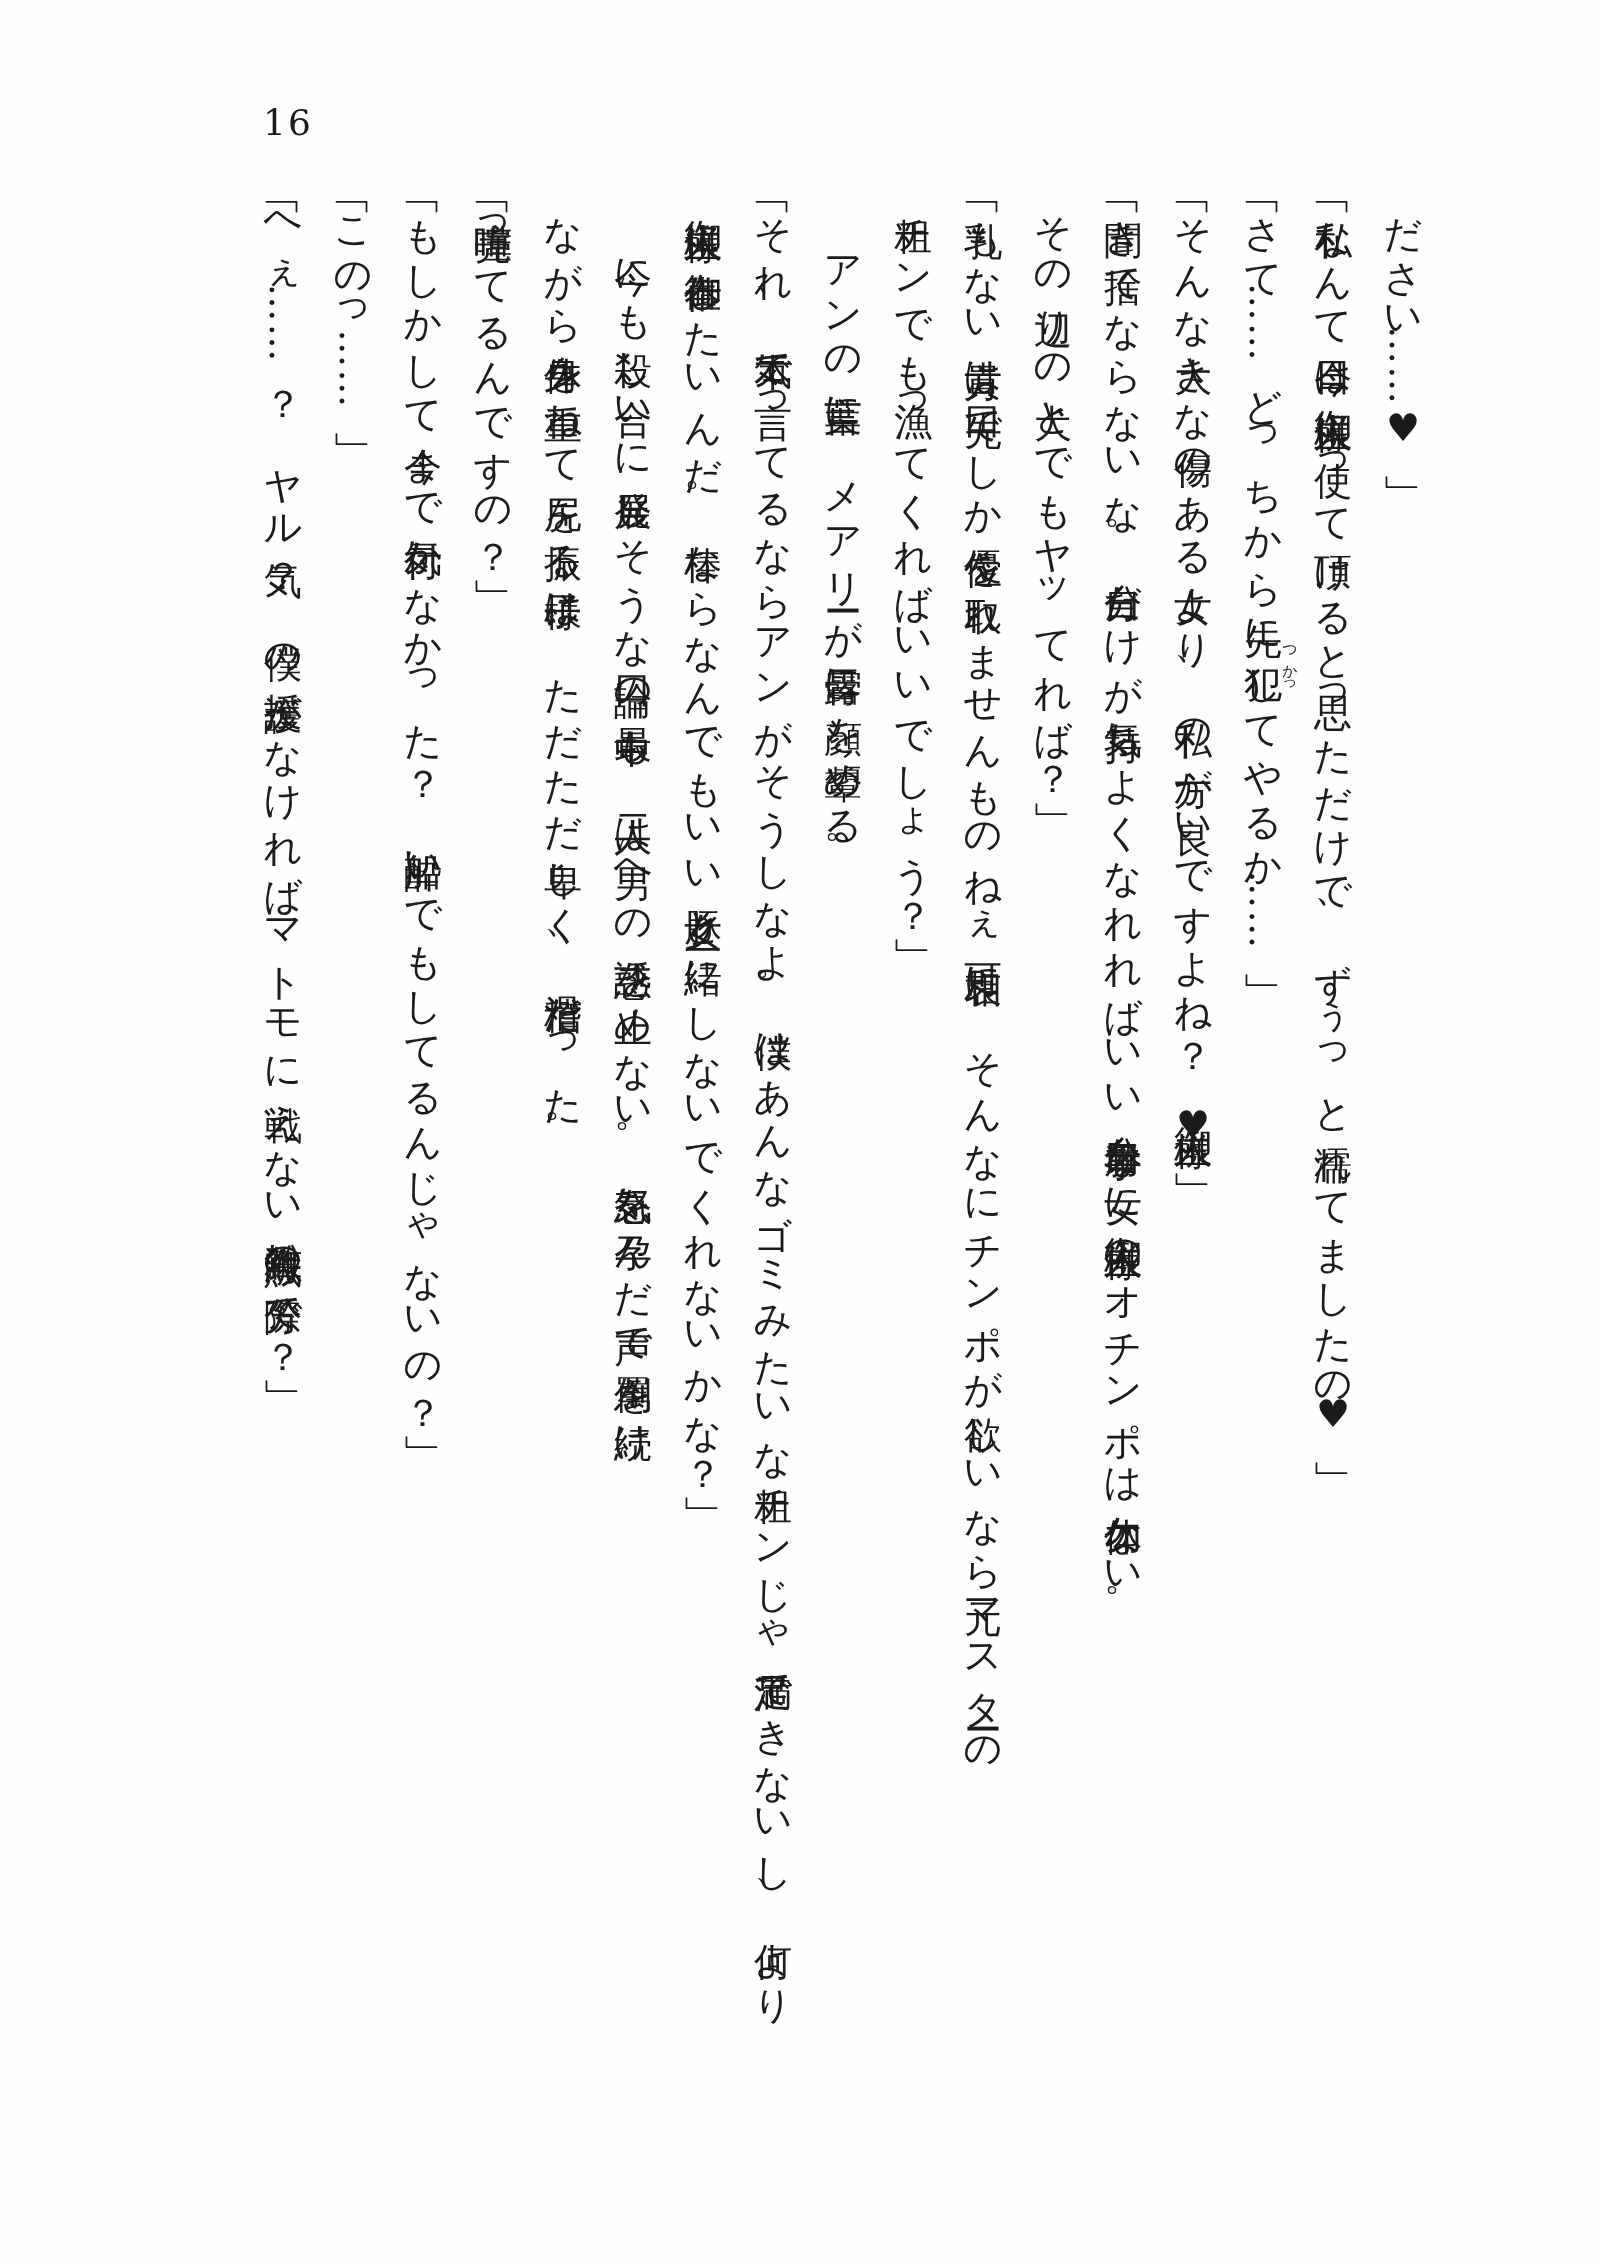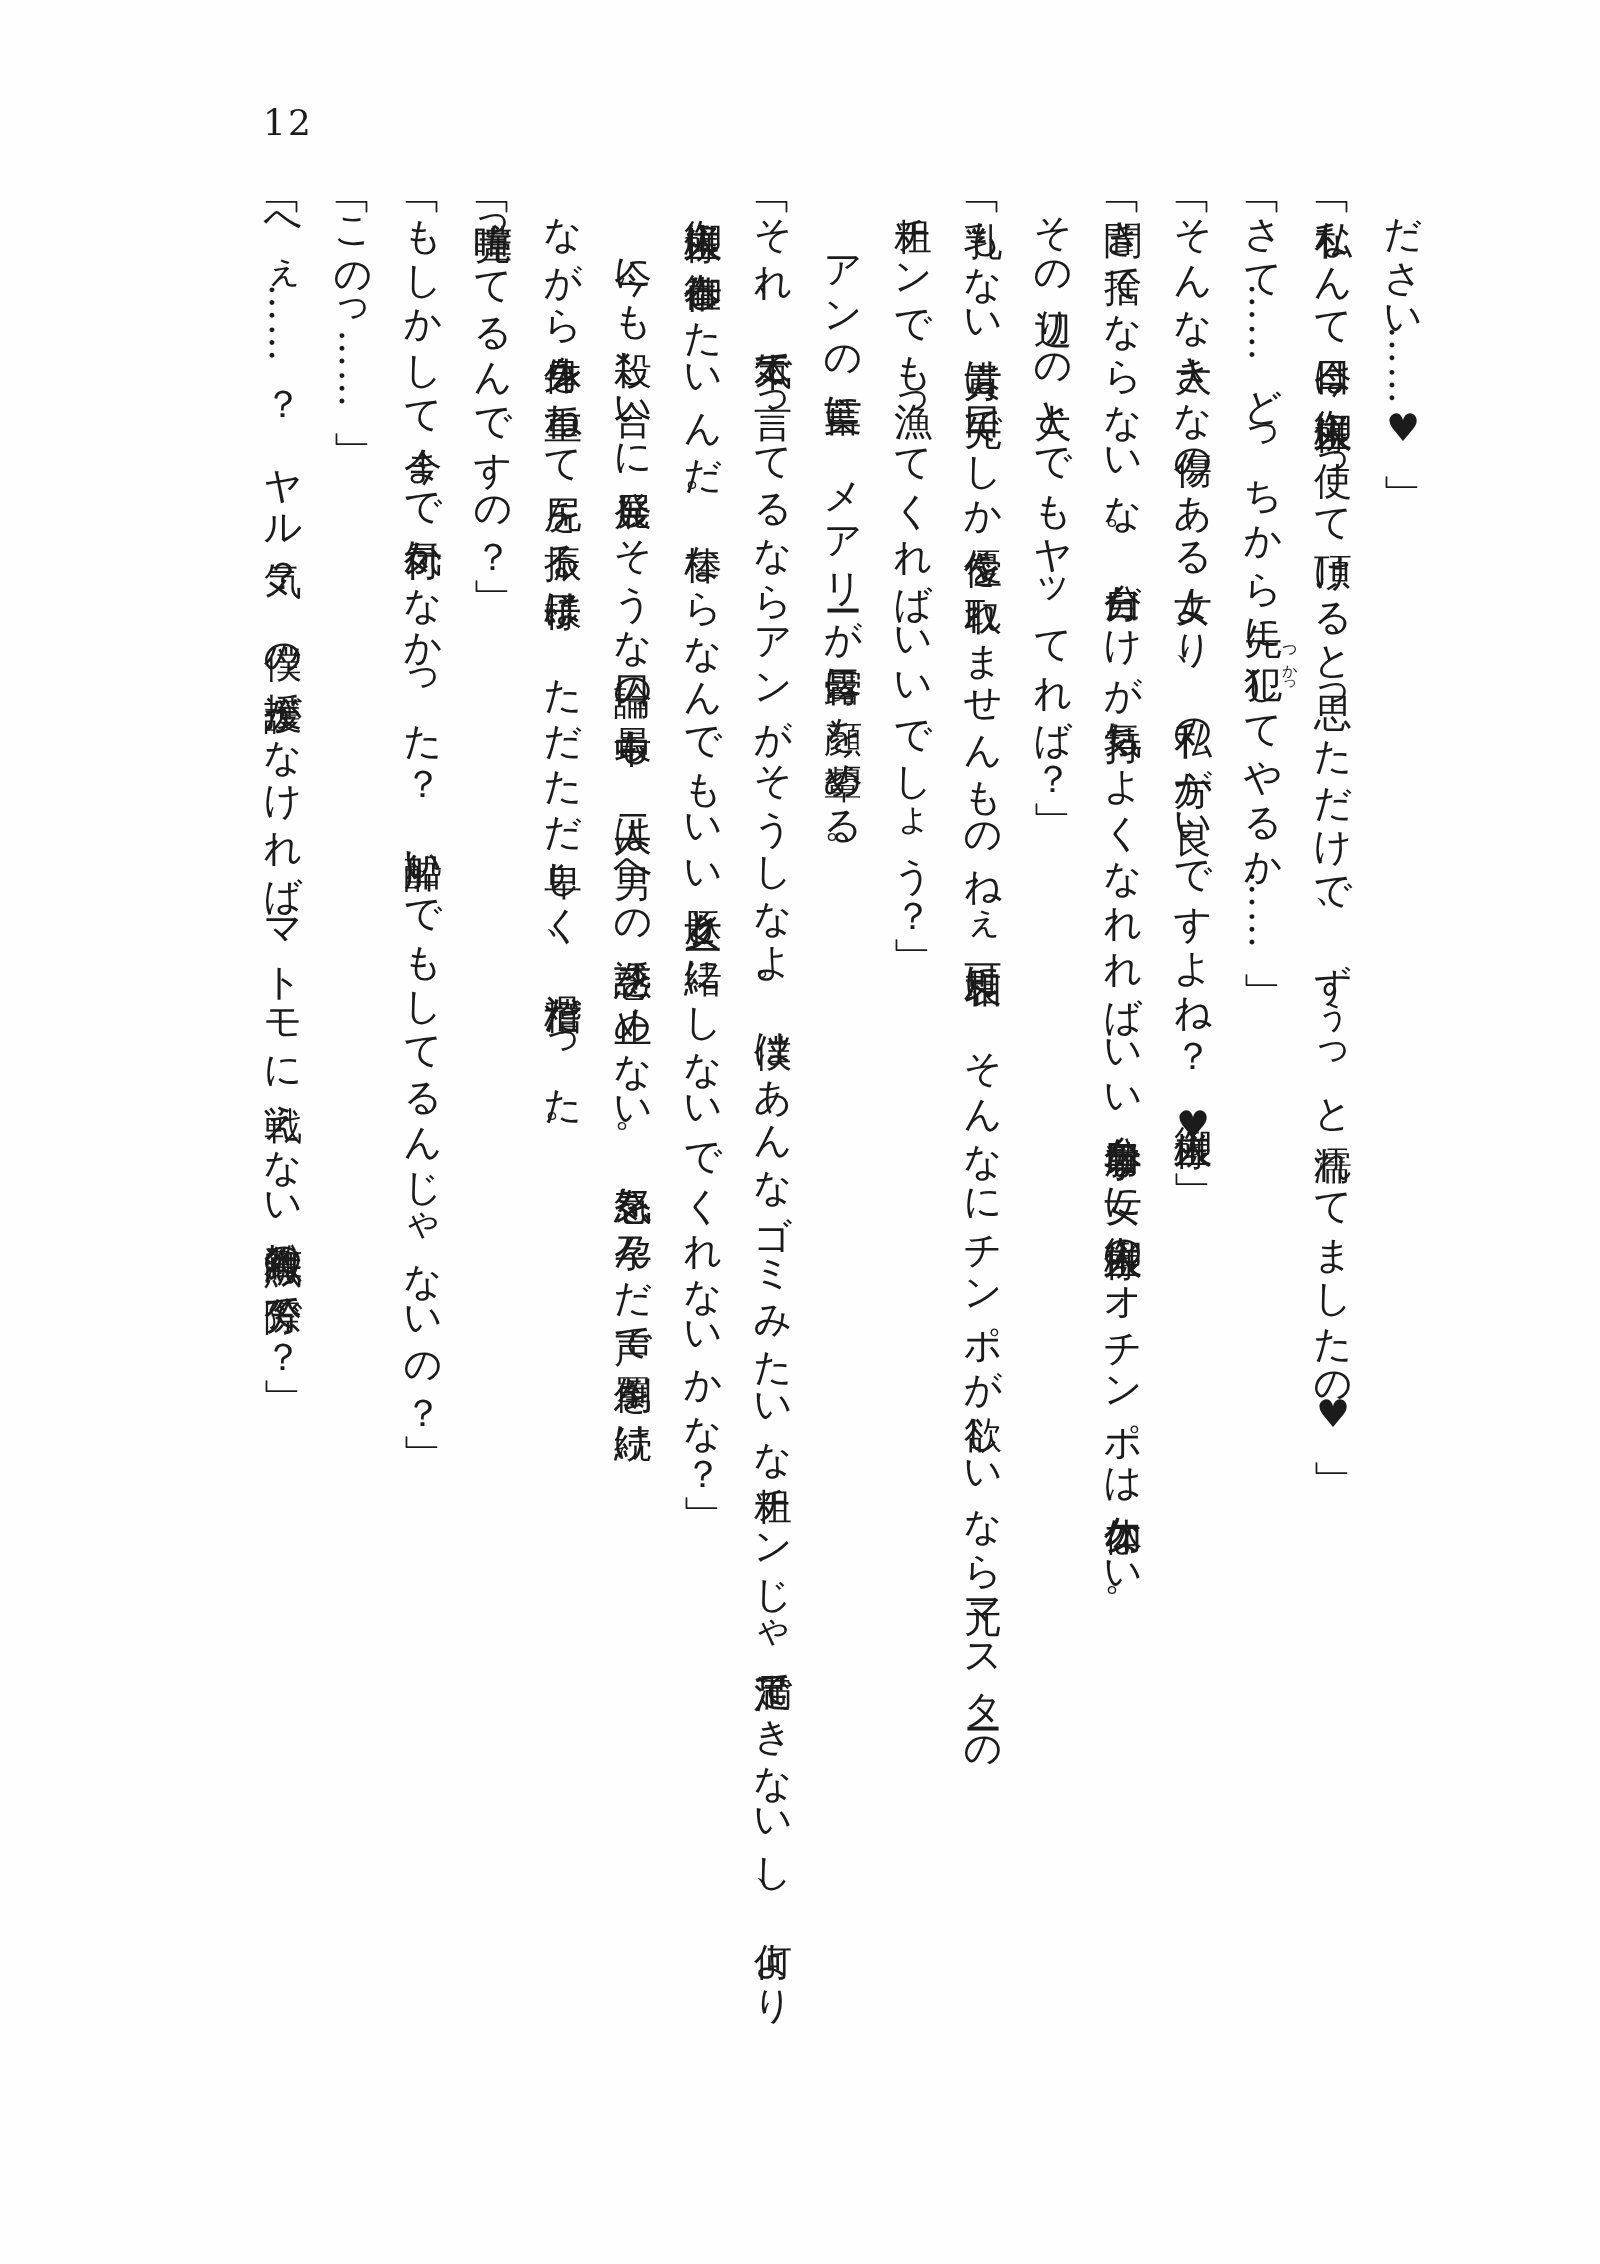--- a/index.html
+++ b/index.html
@@ -44,21 +44,21 @@
   rt {
     font-size: 15px;
     letter-spacing: 1px;
     text-orientation: mixed;
   }
 </style>
 </head>
 <body>
 
 <div class="page">
-  <div class="page-number">12</div>
+  <div class="page-number">16</div>
   <div class="text-block">
       <div class="column">ださい……♥」</div>
       <div class="column">「私なんて今日は御主人様に使って頂けると思っただけで、ずぅっと濡れてましたの♥」</div>
       <div class="column">「さて……どっちから先に<ruby>犯し<rt>つかっ</rt></ruby>てやるか……」</div>
       <div class="column">「そんな大きな傷のある女より、私の方が良いですよね？　御主人様♥」</div>
       <div class="column">「聞き捨てならないな。自分だけが気持ちよくなれればいい自分勝手な女に御主人様のオチンポは勿体ない。</div>
       <div class="column">その辺りの犬とでもヤッてれば？」</div>
       <div class="column">「乳もない貴方は口先でしか優位を取れませんものねぇ可哀相に。そんなにチンポが欲しいなら元マスターの</div>
       <div class="column">粗チンでも漁ってくればいいでしょう？」</div>
       <div class="column indent">アンの言葉に、メアリーが露骨に顔を顰める。</div>

